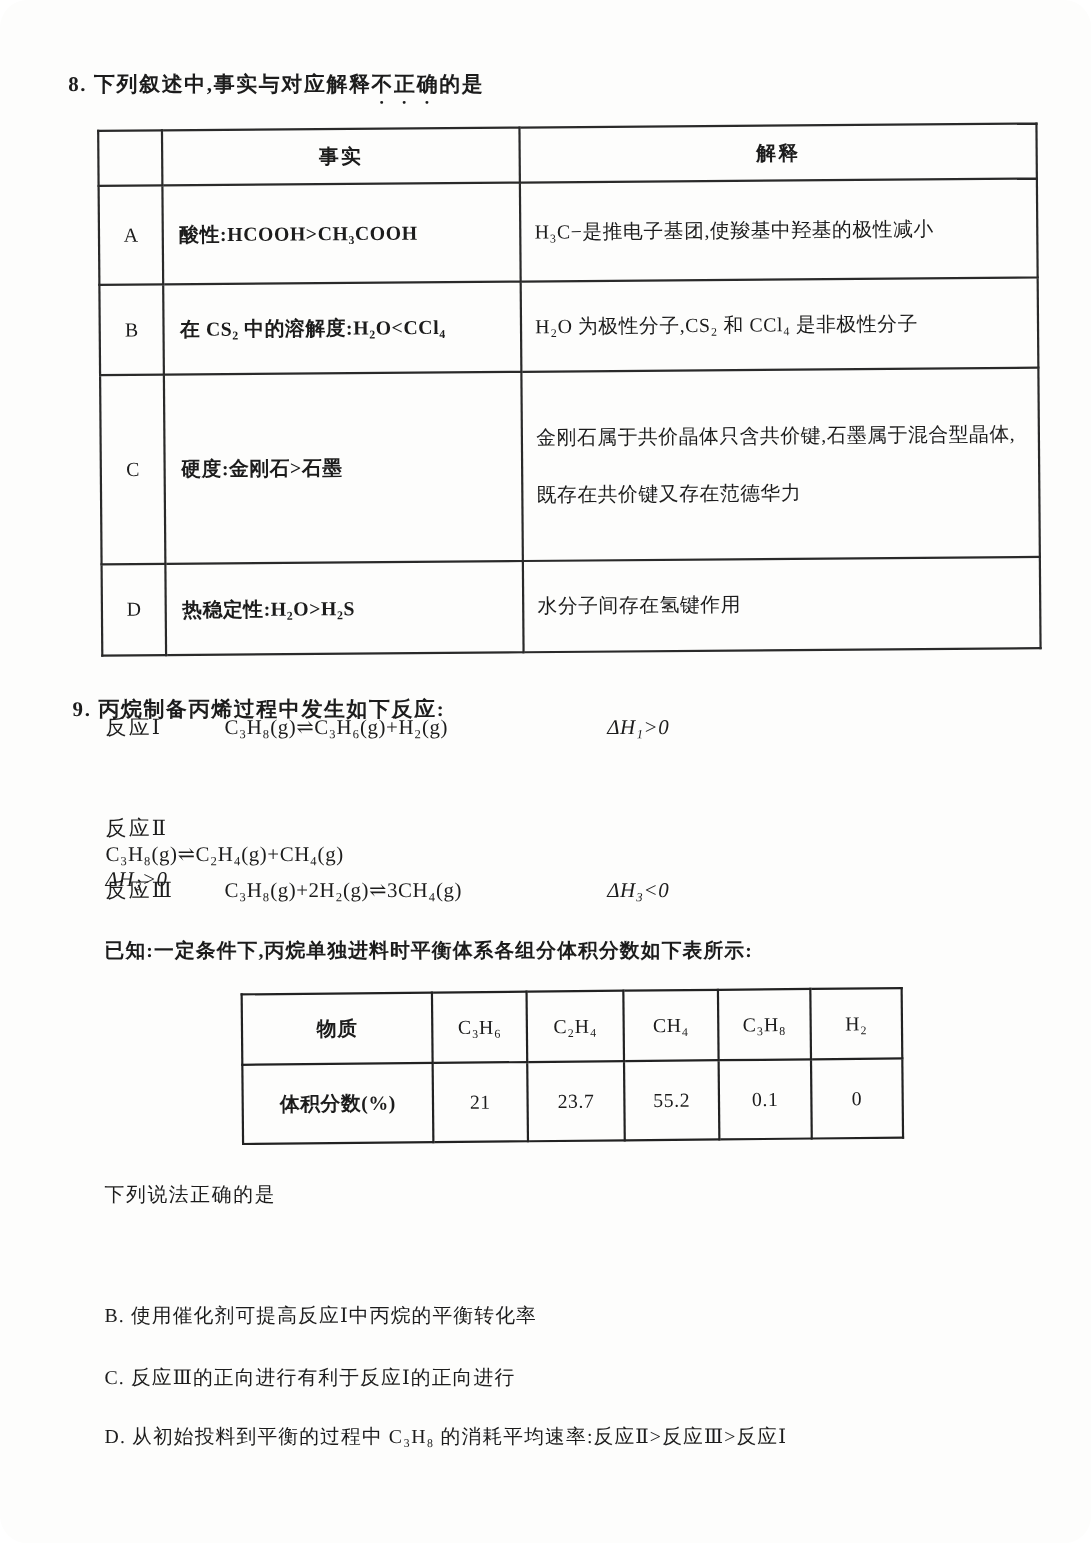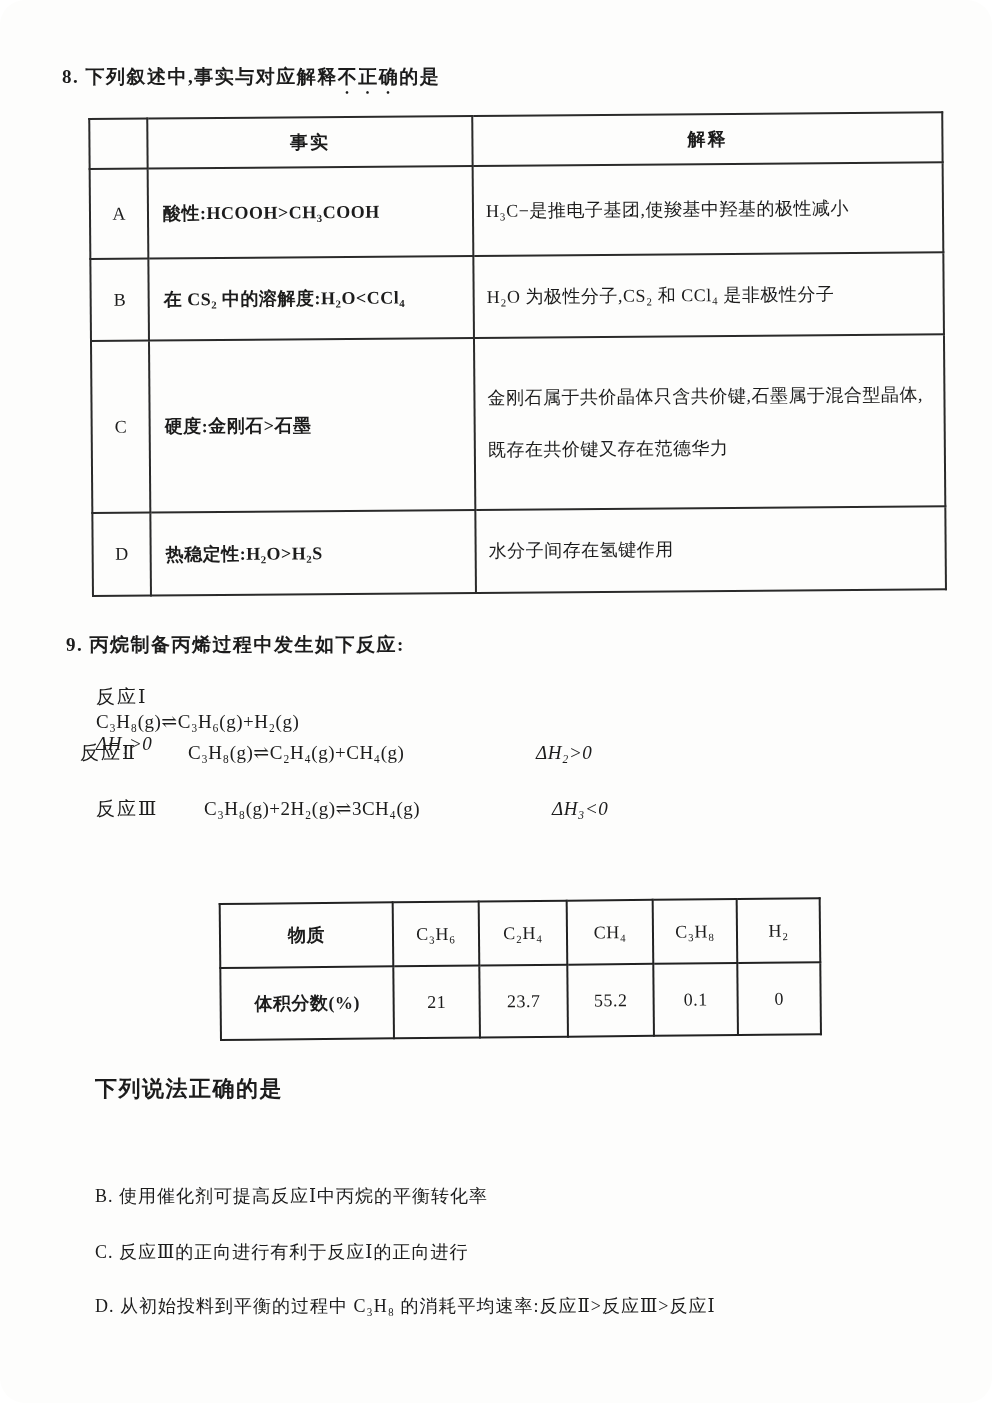--- a/index.html
+++ b/index.html
@@ -76,21 +76,21 @@
   }
   table.small td {
     border: 2.5px solid #222;
     font-size: 18px; text-align: center; vertical-align: middle;
     letter-spacing: 0.5px;
   }
   tr.sh { height: 64px; }
   tr.sv { height: 72px; }
   td.rowhead { font-weight: bold; letter-spacing: 2px; }
 
-  .stem { font-size: 22px; font-weight: bold; letter-spacing: 1.5px; }
+  .stem { font-size: 18px; font-weight: normal; letter-spacing: 1.5px; }
   .option { font-size: 18px; letter-spacing: 1px; white-space: nowrap; font-weight: 500; }
 
   .footer {
     left: 0; right: 0; text-align: center;
     font-size: 17px; letter-spacing: 2px;
   }
 </style>
 </head>
 <body>
 
@@ -132,36 +132,37 @@
         <td class="letter">D</td>
         <td class="fact">热稳定性:H₂O&gt;H₂S</td>
         <td class="exp">水分子间存在氢键作用</td>
       </tr>
     </tbody>
       </table>
   </div>
 
   <div class="block q-title" style="left:66px; top:632px;">9. 丙烷制备丙烯过程中发生如下反应:</div>
 
-  <div class="block reaction" style="left:96px; top:684px;flex-direction:column;">
+  <div class="block reaction" style="left:96px; top:648px;">
     <span class="rlabel">反应Ⅰ</span>
     <span class="requation">C₃H₈(g)⇌C₃H₆(g)+H₂(g)</span>
     <span class="renthalpy">ΔH₁&gt;0</span>
   </div>
-  <div class="block reaction" style="left:80px; top:740px;">
+  <div class="block reaction" style="left:96px; top:740px;flex-direction:column;">
     <span class="rlabel">反应Ⅱ</span>
     <span class="requation">C₃H₈(g)⇌C₂H₄(g)+CH₄(g)</span>
     <span class="renthalpy">ΔH₂&gt;0</span>
   </div>
   <div class="block reaction" style="left:96px; top:796px;">
     <span class="rlabel">反应Ⅲ</span>
     <span class="requation">C₃H₈(g)+2H₂(g)⇌3CH₄(g)</span>
     <span class="renthalpy">ΔH₃&lt;0</span>
   </div>
 
+  <div class="block known" style="left:95px; top:852px;">已知:一定条件下,丙烷单独进料时平衡体系各组分体积分数如下表所示:</div>
 
   <div class="block" style="left:220px; top:903px;">
     <table class="small">
       <colgroup>
         <col style="width:173px">
           <col style="width:86px">
           <col style="width:88px">
         <col style="width:86px">
           <col style="width:84px">
           <col style="width:83px">

